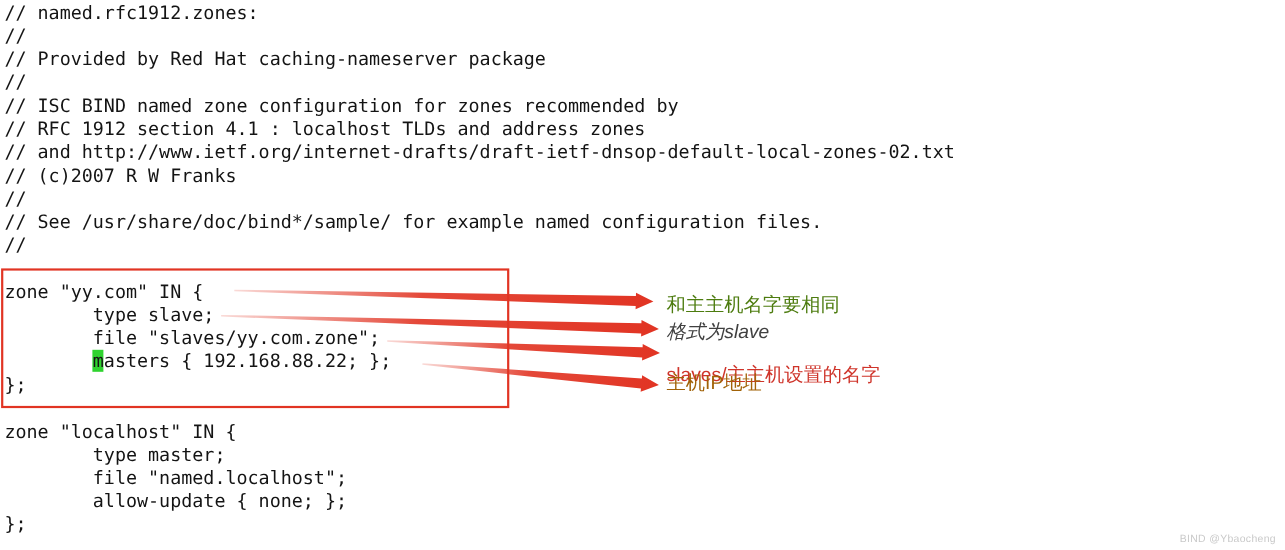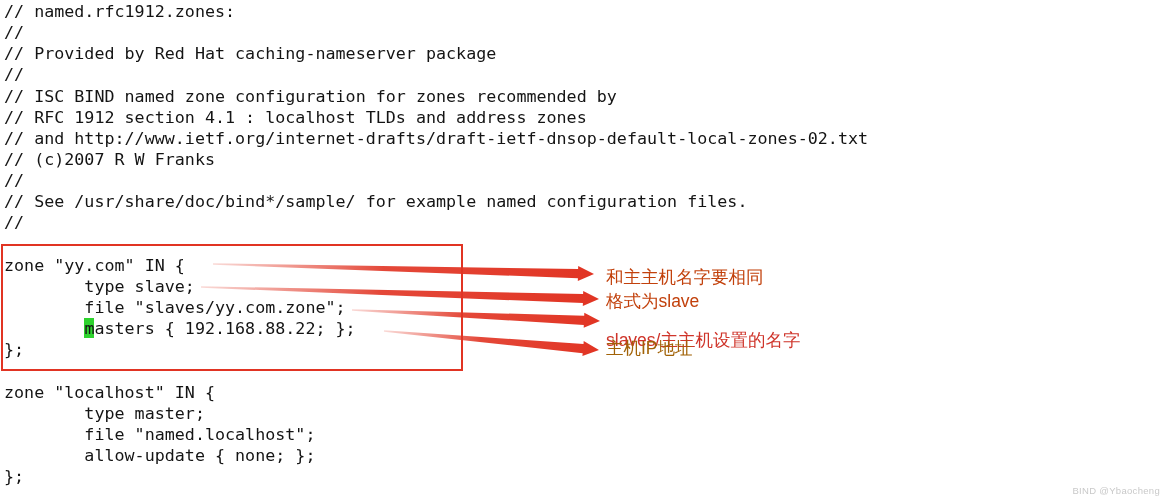--- a/index.html
+++ b/index.html
@@ -87,21 +87,21 @@
           <stop offset="1" stop-color="rgba(225,52,35,1)"></stop>
         </linearGradient>
       </defs>
   <polygon points="213.0,264.7 577.9,278.2 577.8,281.1 594.0,274.0 578.2,266.1 578.1,269.0 213.0,263.3" fill="url(#ag0)"></polygon>
       <polygon points="201.0,287.7 582.9,303.1 582.8,306.0 599.0,299.0 583.2,291.0 583.1,293.9 201.0,286.3" fill="url(#ag1)"></polygon>
       <polygon points="352.0,310.7 583.8,324.9 583.7,327.8 600.0,321.0 584.3,312.8 584.2,315.7 352.0,309.3" fill="url(#ag2)"></polygon>
       <polygon points="383.9,331.7 582.7,353.2 582.4,356.1 599.0,350.0 583.7,341.1 583.5,344.0 384.1,330.3" fill="url(#ag3)"></polygon>
     </svg>
 
   <div id="labels-container">
-      <div class="anno-label" style="top: 266px; color: #c2410c;">和主主机名字要相同</div>
-      <div class="anno-label" style="top: 290px; color: #c2410c;">格式为slave</div>
+      <div class="anno-label" style="top: 266px; color: #4d7c0f;">和主主机名字要相同</div>
+      <div class="anno-label" style="top: 290px; color: #404040; font-style: italic;">格式为slave</div>
       <div class="anno-label" style="top: 313px; color: rgb(207, 52, 42); margin-top: 16px;">slaves/主主机设置的名字</div>
       <div class="anno-label" style="top: 337px; color: #a16207;">主机IP地址</div>
     </div>
 
   <div class="watermark">BIND @Ybaocheng</div>
 
 </div>
 
 </body></html>

